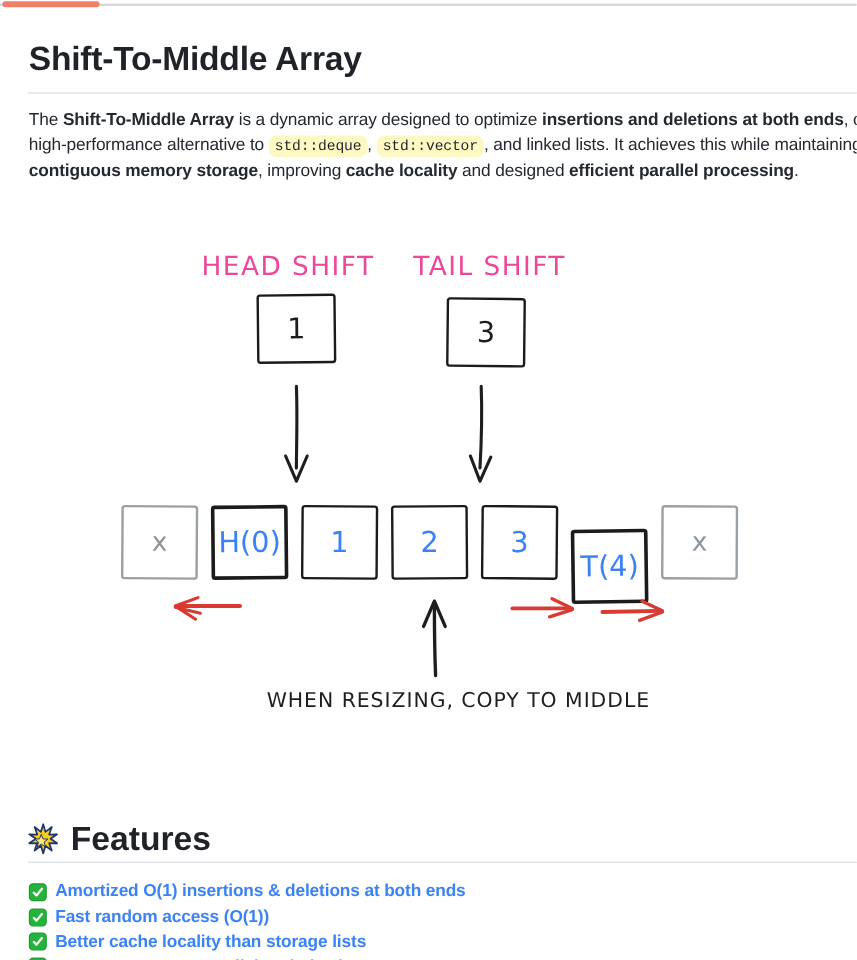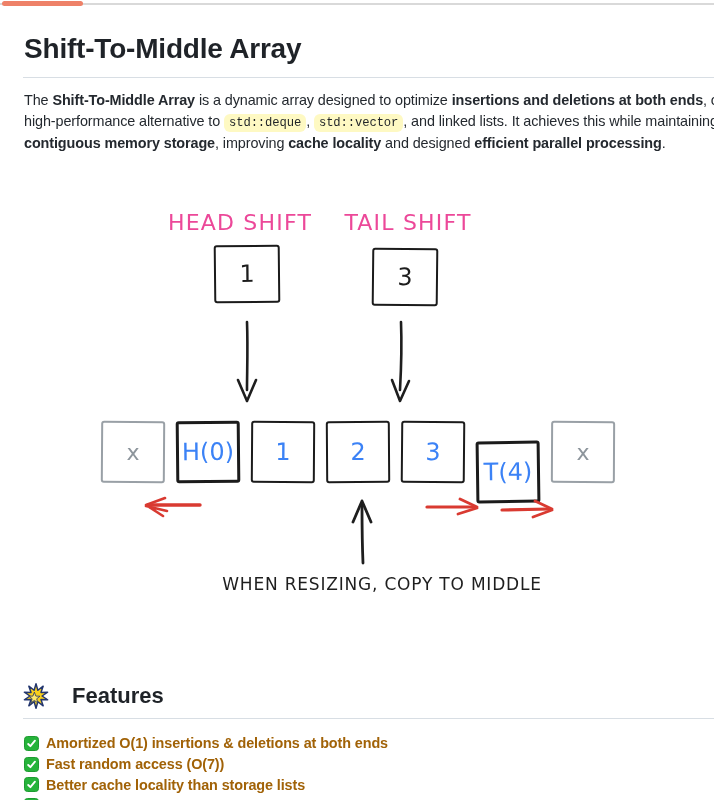--- a/index.html
+++ b/index.html
@@ -60,28 +60,28 @@
   .cells div:nth-of-type(4){ transform:rotate(-0.4deg); }
   .cells div:nth-of-type(5){ transform:rotate(0.5deg); }
   .cells div:nth-of-type(6){ transform:rotate(-0.8deg);margin-top:20px; }
   .cells div:nth-of-type(7){ transform:rotate(0.3deg); }
 
   .dg-caption { position:absolute; left:157px; top:384px; width:450px; text-align:center;
                 font-size:17px; letter-spacing:0.8px; color:#1e1e1e; white-space:nowrap; }
 
   
   .features-h { position:absolute; left:23px; top:683px; display:flex; align-items:center;
-                gap:23px; font-size:22px; font-weight:600; color:#1f2328; }
+                gap:10px; font-size:28px; font-weight:600; color:#1f2328; }
   .star { display:inline-flex; width:26px; height:26px; }
   .feature-list { position:absolute; left:24px; top:733px; list-style:none; }
   .feature-item { display:flex; align-items:center; gap:7px; height:20.8px; }
   .check { display:inline-flex; width:15px; height:15px; border-radius:3.5px;
            background:#26b33b; border:1px solid #1d9c30; align-items:center;
            justify-content:center; flex:0 0 15px; }
-  .ftext { font-size:14.4px; font-weight:700; color:#a16207; letter-spacing:-0.1px; white-space:nowrap; }
+  .ftext { font-size:14.4px; font-weight:700; color:#3b82f6; letter-spacing:-0.1px; white-space:nowrap; }
 </style>
 </head>
 <body>
 
 <div class="page">
 
   <div class="top-track"></div>
   <div class="top-progress"></div>
 
   <h1 class="h1">Shift-To-Middle Array</h1>
@@ -180,21 +180,21 @@
           </svg>
         </span>
         <span class="ftext">Amortized O(1) insertions &amp; deletions at both ends</span>
       </li>
       <li class="feature-item">
         <span class="check">
           <svg width="11" height="11" viewBox="0 0 14 14">
             <path d="M2.8,7.6 L5.6,10.4 L11.4,3.4" stroke="#ffffff" stroke-width="2.4" fill="none" stroke-linecap="round" stroke-linejoin="round"></path>
           </svg>
         </span>
-        <span class="ftext">Fast random access (O(7))</span>
+        <span class="ftext">Fast random access (O(1))</span>
       </li>
       <li class="feature-item">
         <span class="check">
           <svg width="11" height="11" viewBox="0 0 14 14">
             <path d="M2.8,7.6 L5.6,10.4 L11.4,3.4" stroke="#ffffff" stroke-width="2.4" fill="none" stroke-linecap="round" stroke-linejoin="round"></path>
           </svg>
         </span>
         <span class="ftext">Better cache locality than storage lists</span>
       </li>
       <li class="feature-item">

